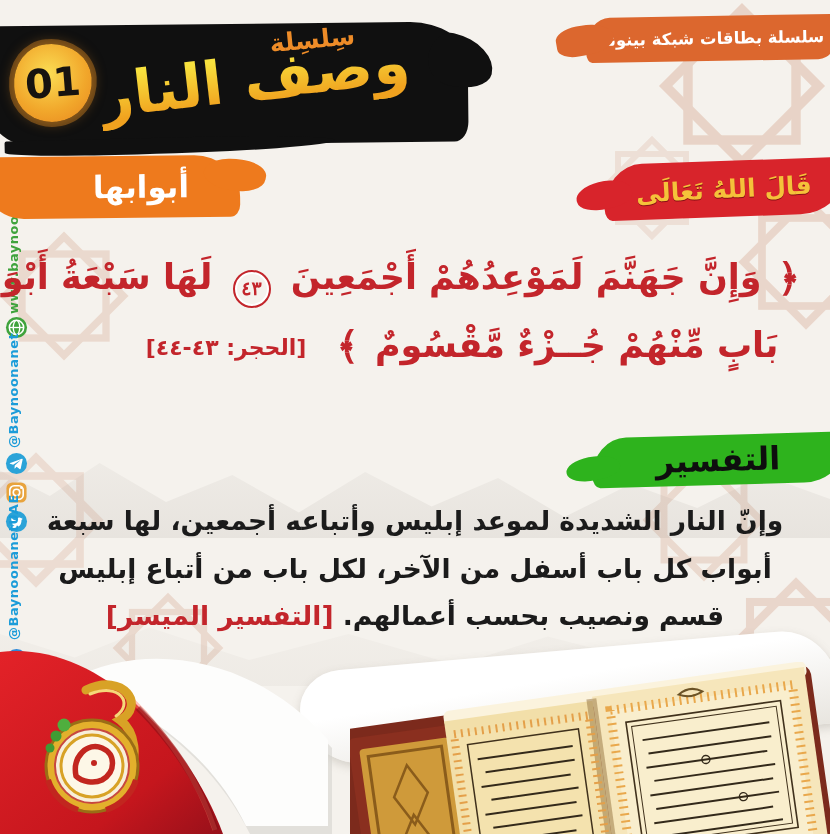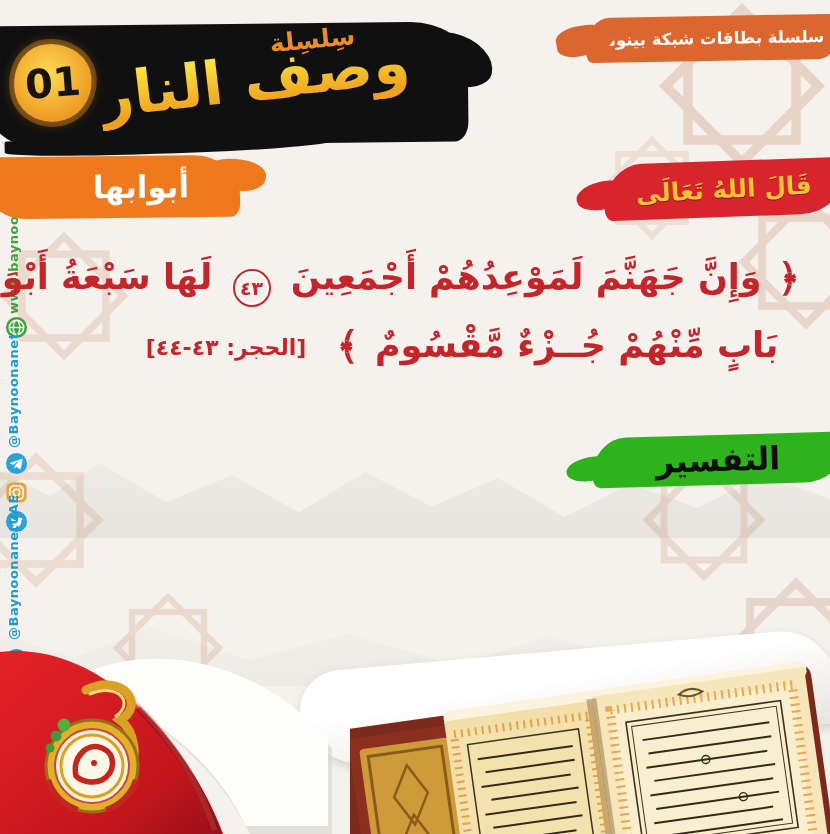--- a/index.html
+++ b/index.html
@@ -85,21 +85,21 @@
 
   
   .verse { position:absolute; left:40px; right:26px; top:246px; direction:rtl;
     color:#c3252b; font-weight:700; text-align:center; }
   .verse-line1 { font-size:35px; line-height:62px; white-space:nowrap; }
   .verse-line2 { font-size:35px; line-height:60px; margin-top:6px; transform:translateX(40px); }
   .ornate-bracket { font-size:38px; vertical-align:-2px; margin:0 4px; }
   .ayah-circle { display:inline-flex; align-items:center; justify-content:center;
     width:38px; height:38px; border:2.5px solid #c3252b; border-radius:50%;
     font-size:19px; font-weight:700; vertical-align:-6px; margin:0 8px;
-    box-shadow:0 0 0 2px #fff inset; }
+    box-shadow:0 0 0 2px #fff inset;font-family:Liberation Serif, serif; }
   .verse-cite { font-size:22px; font-weight:700; margin-right:14px; vertical-align:2px; }
 
   
   .tafsir-text { position:absolute; left:28px; right:28px; top:497px; direction:rtl;
     text-align:center; font-size:26.5px; font-weight:700; color:#1b1b1b; line-height:1.8; }
   .tafsir-source { color:#c3252b; }
 
   
   .cloth { position:absolute; right:-10px; bottom:88px; width:540px; height:96px;
     background:linear-gradient(175deg, #ffffff 35%, #e8e5df);
@@ -195,20 +195,23 @@
     <div class="verse-line2">
       <span>بَابٍ مِّنْهُمْ جُــزْءٌ مَّقْسُومٌ</span>
       <span class="ornate-bracket">﴾</span>
       <span class="verse-cite">[الحجر: ٤٣-٤٤]</span>
     </div>
   </div>
 
   <div class="ribbon-tafsir">
     <span>التفسير</span>
   </div>
+  <p class="tafsir-text"><span>وإنّ النار الشديدة لموعد إبليس وأتباعه أجمعين، لها سبعة أبواب كل باب أسفل من الآخر، لكل باب من أتباع إبليس قسم ونصيب بحسب أعمالهم.</span>
+    <span class="tafsir-source">[التفسير الميسر]</span>
+  </p>
 
   <div class="cloth"></div>
 
   <svg class="book-svg" viewBox="0 0 486 178">
     <g transform="rotate(-8 243 178)">
       <rect x="2" y="34" width="480" height="210" rx="10" fill="#7c2a1c"></rect>
       <rect x="14" y="44" width="110" height="190" rx="6" fill="#8a2f1f"></rect>
       <rect x="24" y="56" width="90" height="170" rx="4" fill="#cf9a3a"></rect>
       <rect x="32" y="64" width="74" height="154" fill="none" stroke="#8a5c1b" stroke-width="3"></rect>
       <path d="M69 78 86 108 69 138 52 108 Z M69 128 86 158 69 188 52 158 Z" fill="none" stroke="#8a5c1b" stroke-width="2.5"></path>

